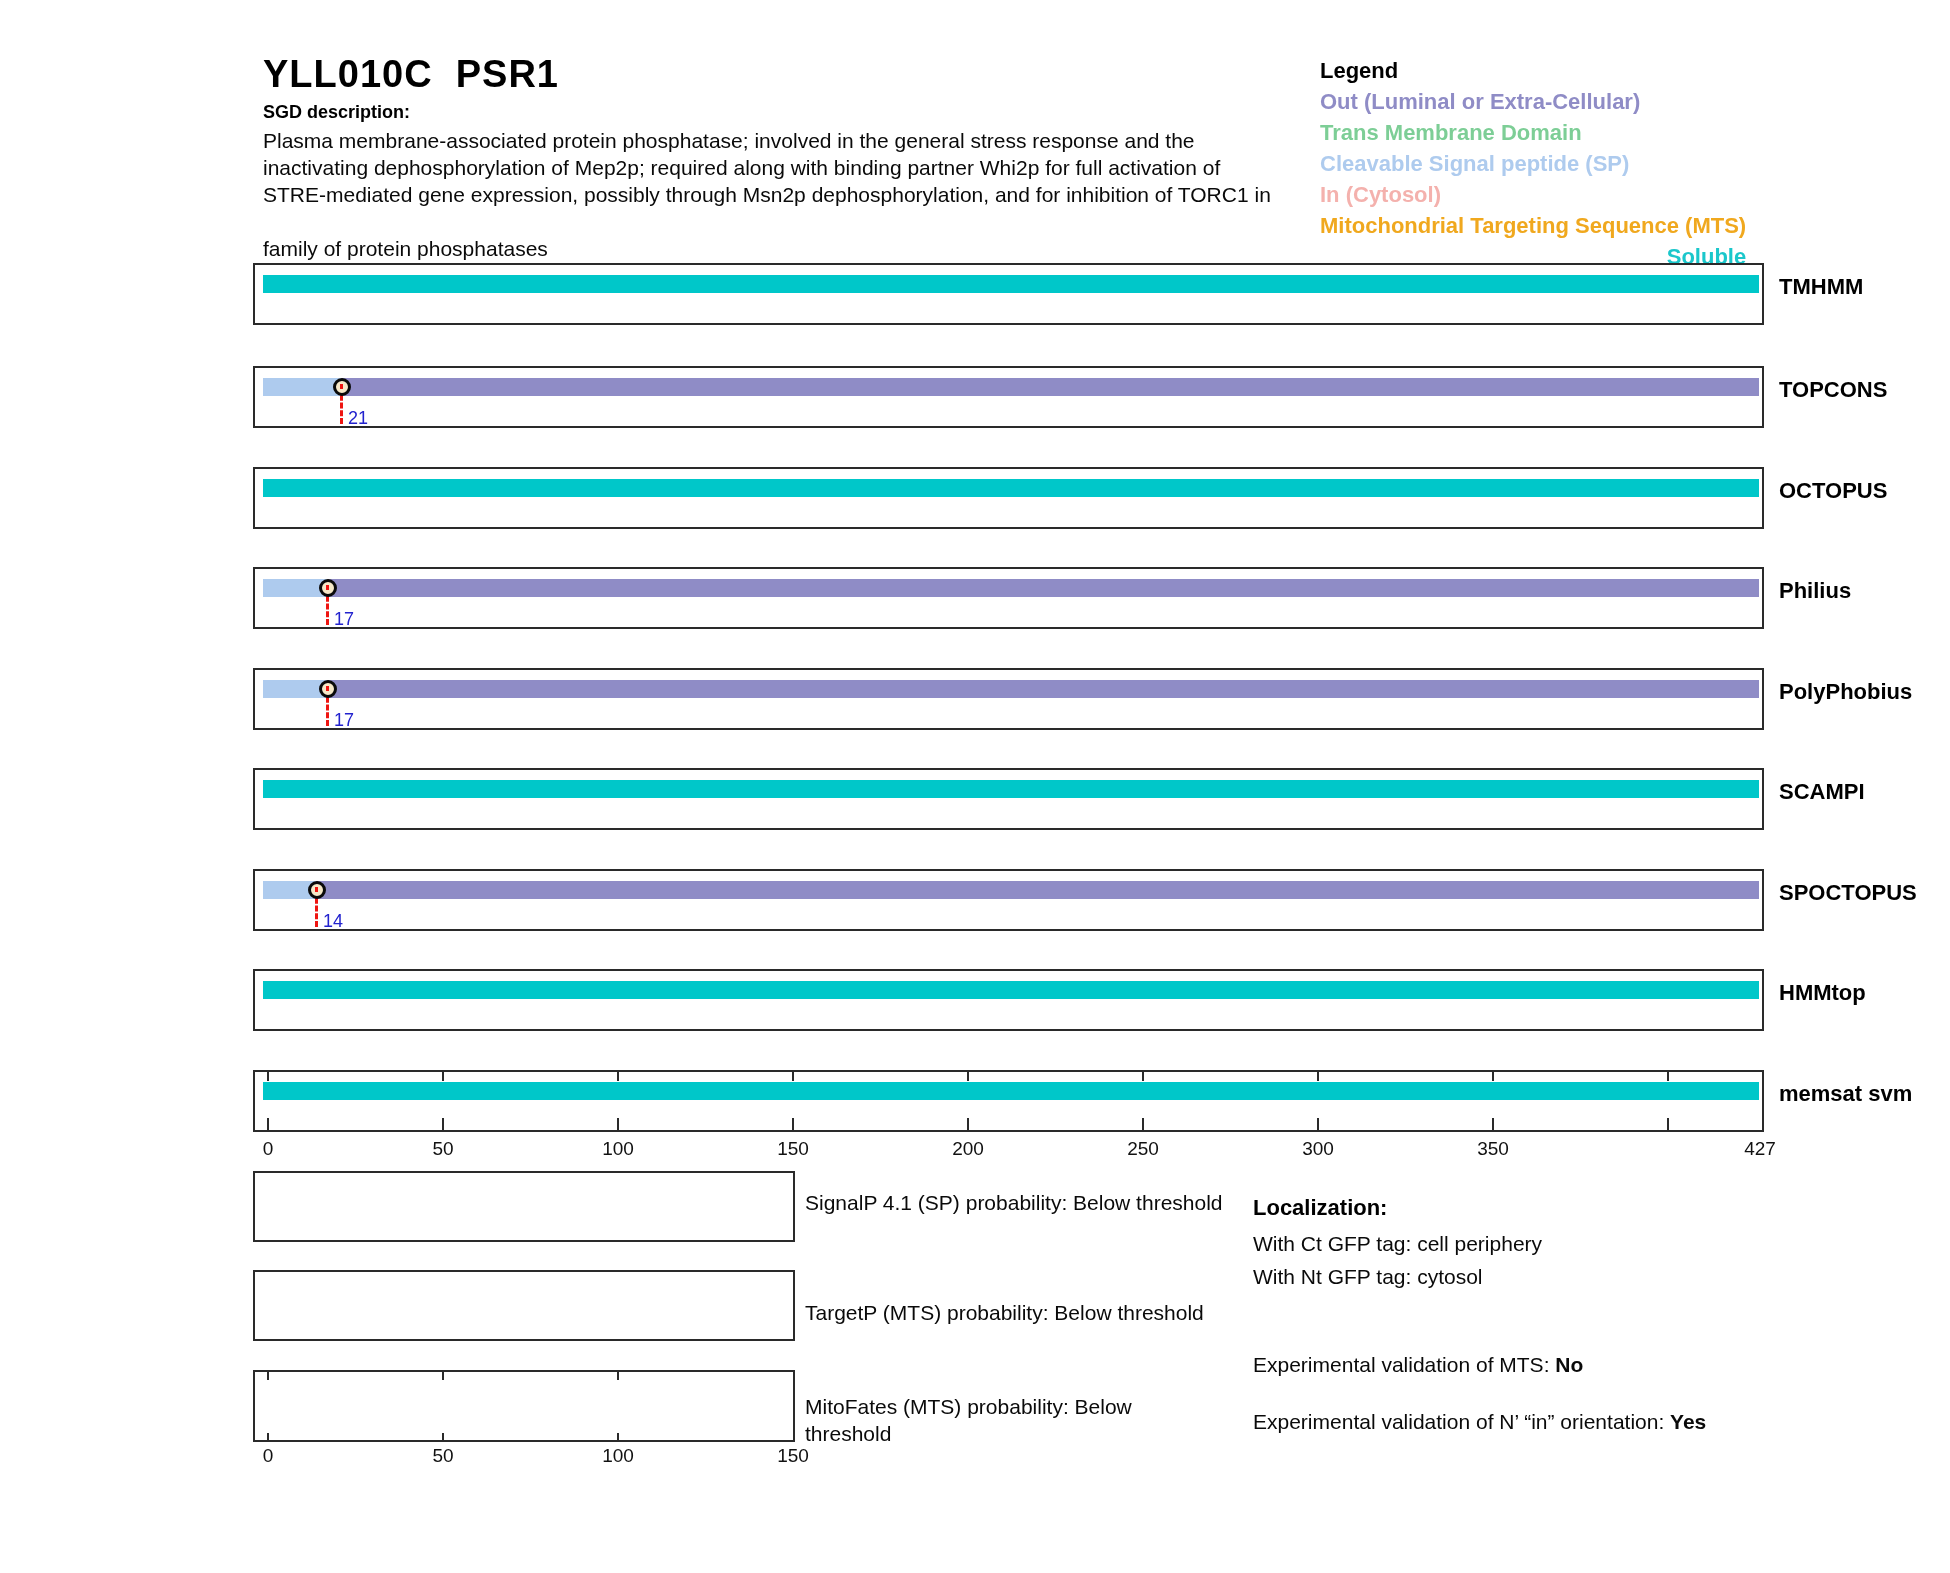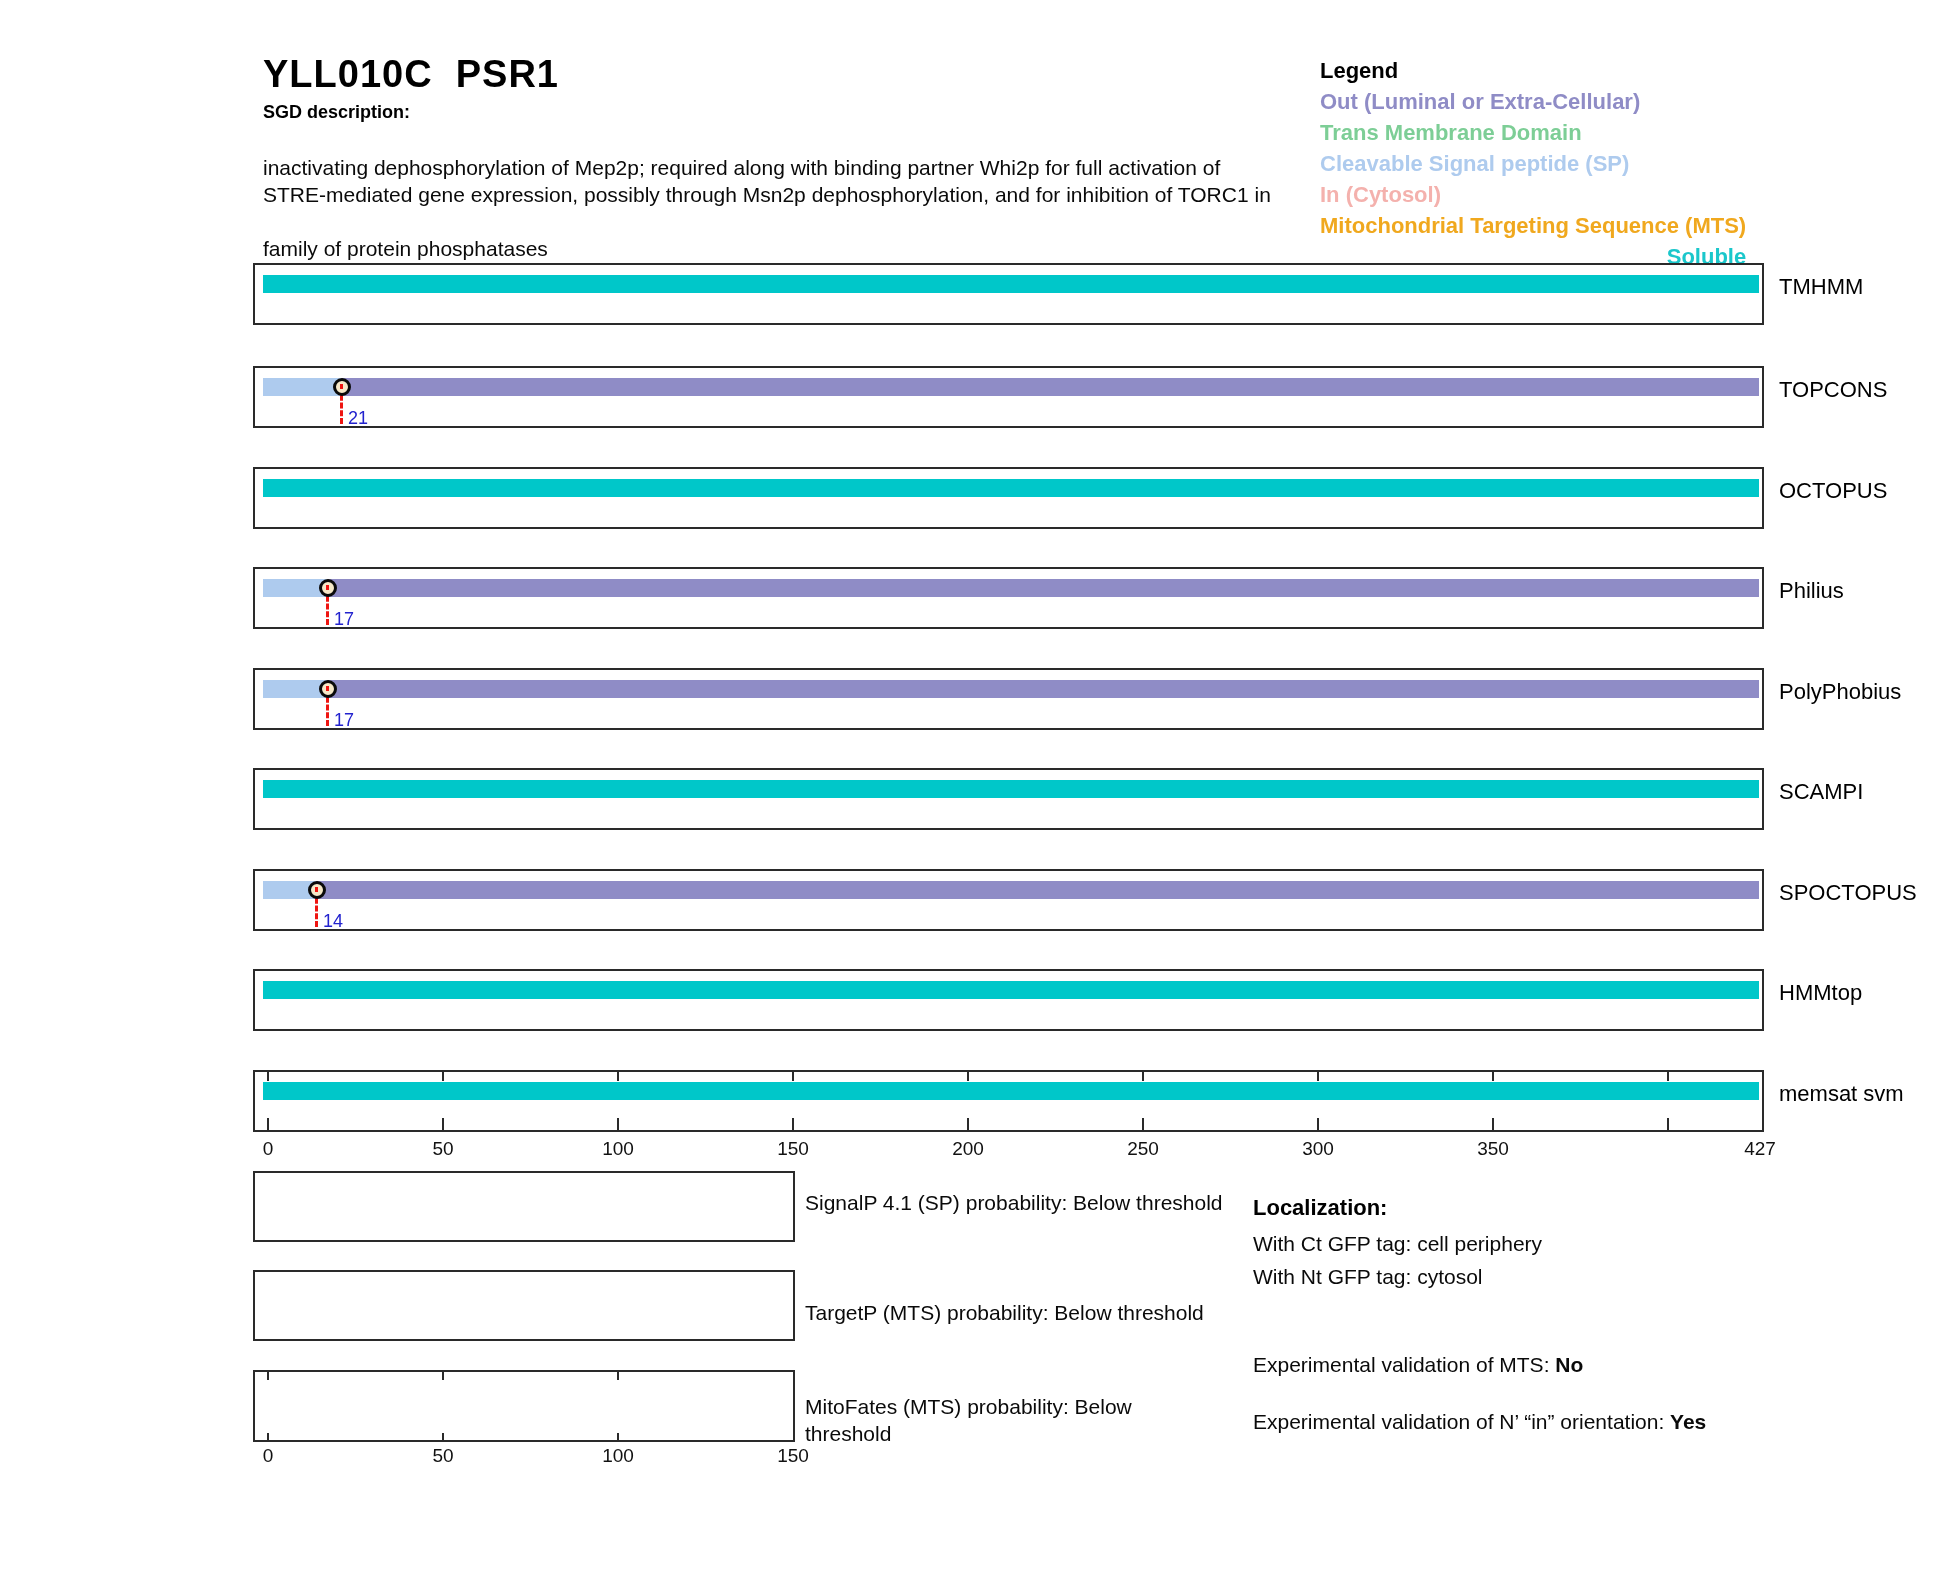--- a/index.html
+++ b/index.html
@@ -14,39 +14,40 @@
   .legend .lg-title{color:#000;}
   .track{position:absolute;left:253px;width:1507px;height:58px;border:2px solid #2a2a2a;background:#fff;}
   .bar{position:absolute;left:8px;top:10px;height:18px;}
   .full{width:1496px;background:#00C7C9;}
   .sp{position:absolute;left:8px;top:10px;height:18px;background:#AECBEE;}
   .out{position:absolute;top:10px;height:18px;background:#8F8CC6;}
   .cleave-line{position:absolute;top:19px;height:37px;width:0;border-left:3px dashed #EE1511;}
   .marker{position:absolute;top:10px;width:12px;height:12px;border:3px solid #0a0a0a;border-radius:50%;background:#F6E8C8;}
   .mdash{position:absolute;top:16px;width:3px;height:5px;background:#EE1511;}
   .marker-num{position:absolute;top:40px;font-size:18px;color:#2222CE;white-space:nowrap;}
-  .track-label{position:absolute;left:1779px;font-size:22px;font-weight:normal;white-space:nowrap;}
+  .track-label{position:absolute;left:1779px;font-size:22px;font-weight:bold;white-space:nowrap;}
   .tk-t{position:absolute;top:0;width:2px;height:9px;background:#2a2a2a;}
   .tk-b{position:absolute;bottom:0;width:2px;height:12px;background:#2a2a2a;}
   .ax{position:absolute;top:1093px;transform:translateX(-50%);font-size:19px;color:#111;}
   .axm{position:absolute;top:1400px;transform:translateX(-50%);font-size:19px;color:#111;}
   .pbox{position:absolute;left:253px;width:538px;height:67px;border:2px solid #2a2a2a;background:#fff;}
   .plabel{position:absolute;left:805px;font-size:21px;white-space:nowrap;color:#0a0a0a;}
   .loc-title{left:1253px;top:1150px;font-size:22px;font-weight:bold;}
   .loc-line{position:absolute;left:1253px;font-size:21px;white-space:nowrap;color:#0a0a0a;}
   .val-line{position:absolute;left:1253px;font-size:21px;white-space:nowrap;color:#0a0a0a;}
   .val-line b{font-weight:bold;}
 </style>
 </head>
 <body>
 
 <div class="canvas">
 
   <div class="abs title">YLL010C  PSR1</div>
   <div class="abs sgd-label">SGD description:</div>
+  <div class="abs desc-line" style="top:84px">Plasma membrane-associated protein phosphatase; involved in the general stress response and the</div>
   <div class="abs desc-line" style="top:111px">inactivating dephosphorylation of Mep2p; required along with binding partner Whi2p for full activation of</div>
   <div class="abs desc-line" style="top:138px">STRE-mediated gene expression, possibly through Msn2p dephosphorylation, and for inhibition of TORC1 in</div>
   <div class="abs desc-line" style="top:192px">family of protein phosphatases</div>
 
   <div class="abs legend">
     <div class="lg-title">Legend</div>
     <div style="color: rgb(143, 140, 198);">Out (Luminal or Extra-Cellular)</div>
     <div style="color: rgb(125, 206, 150);">Trans Membrane Domain</div>
     <div style="color: rgb(174, 203, 238);">Cleavable Signal peptide (SP)</div>
     <div style="color: rgb(244, 177, 173);">In (Cytosol)</div>

